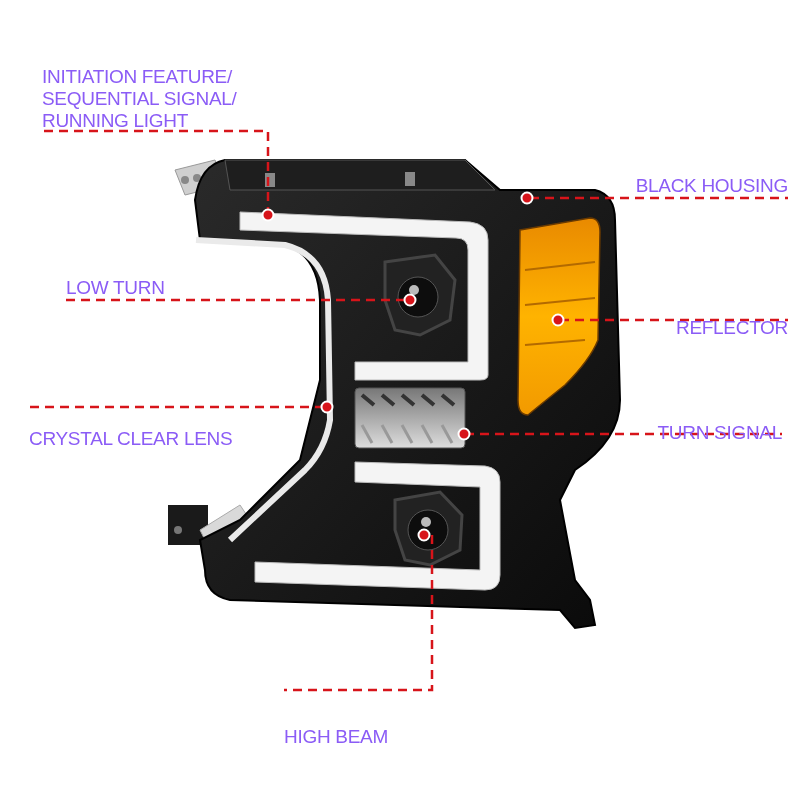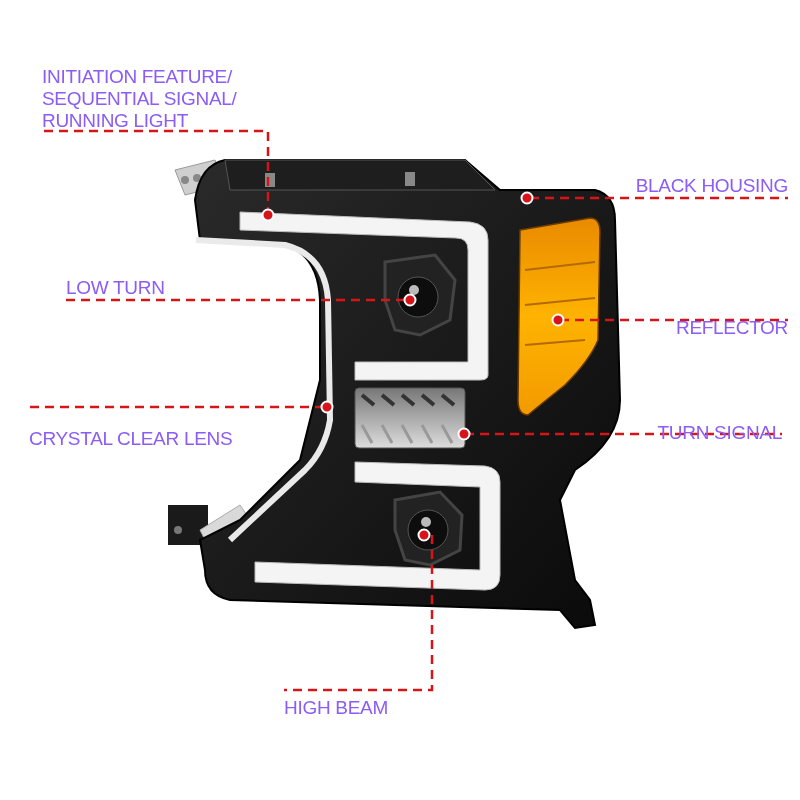--- a/index.html
+++ b/index.html
@@ -101,13 +101,13 @@
   <div>INITIATION FEATURE/</div>
   <div>SEQUENTIAL SIGNAL/</div>
   <div>RUNNING LIGHT</div>
 </div>
 
 <div class="label" style="left:66px; top:277px;">LOW TURN</div>
 <div class="label" style="left:29px; top:384px;margin-top:44px;">CRYSTAL CLEAR LENS</div>
 <div class="label right" style="right:12px; top:175px;">BLACK HOUSING</div>
 <div class="label right" style="right:12px; top:297px;margin-top:20px;">REFLECTOR</div>
 <div class="label right" style="right:18px; top:422px;">TURN SIGNAL</div>
-<div class="label" style="left:284px; top:697px;">HIGH BEAM</div>
+<div class="label" style="left:284px; top:726px;">HIGH BEAM</div>
 
 </body></html>

